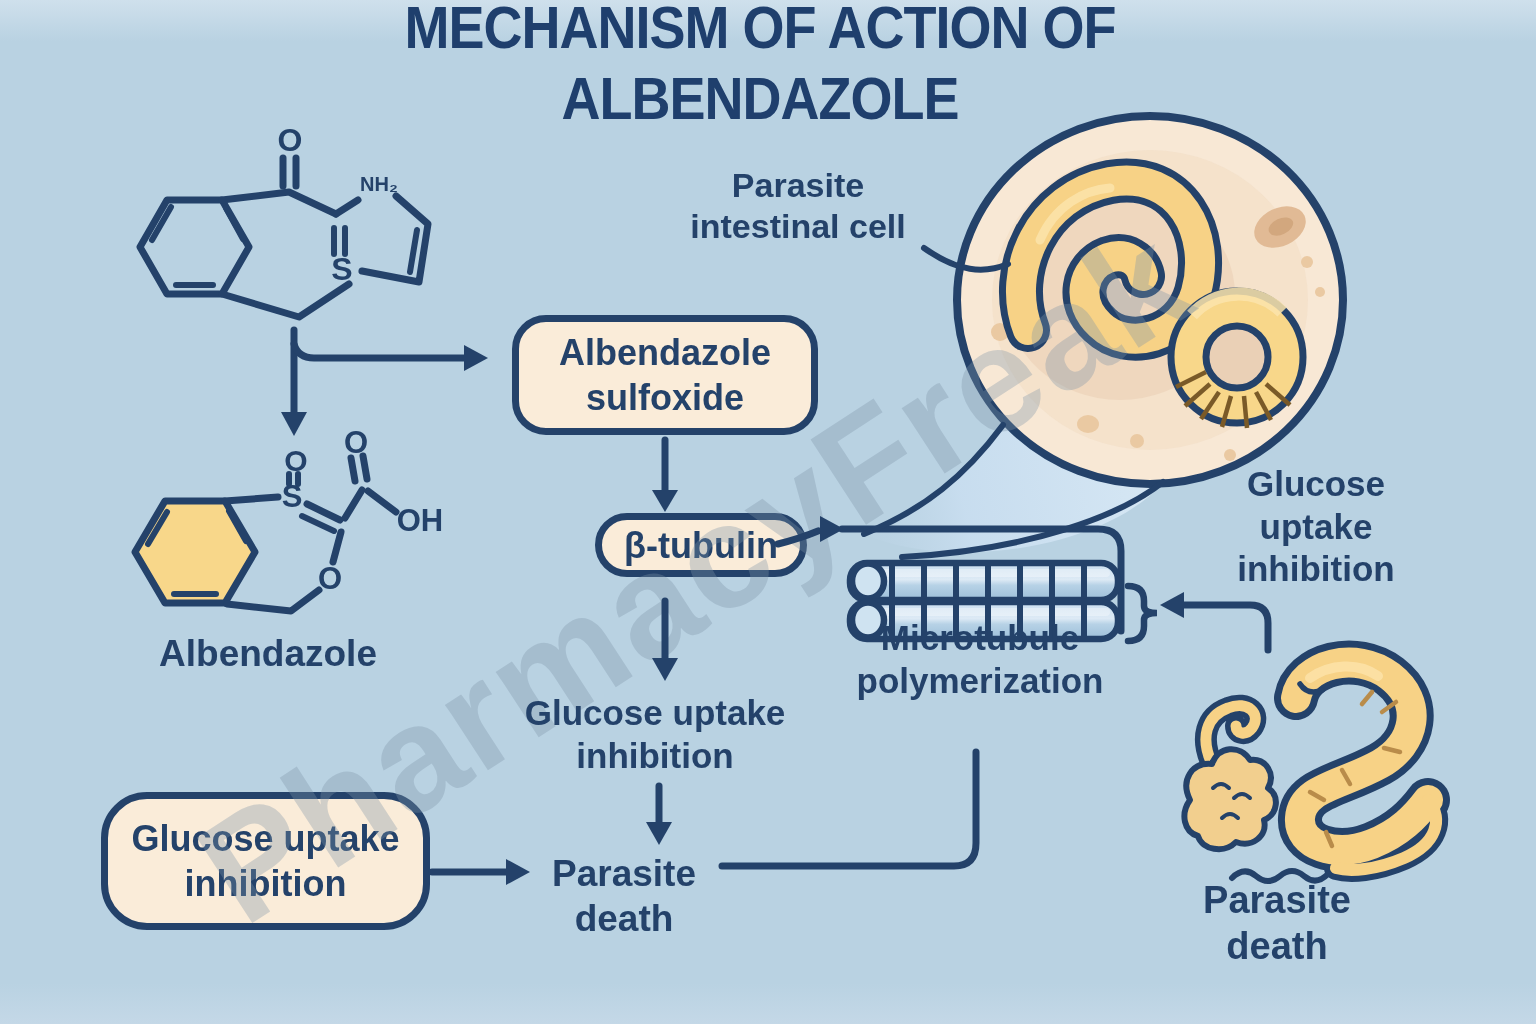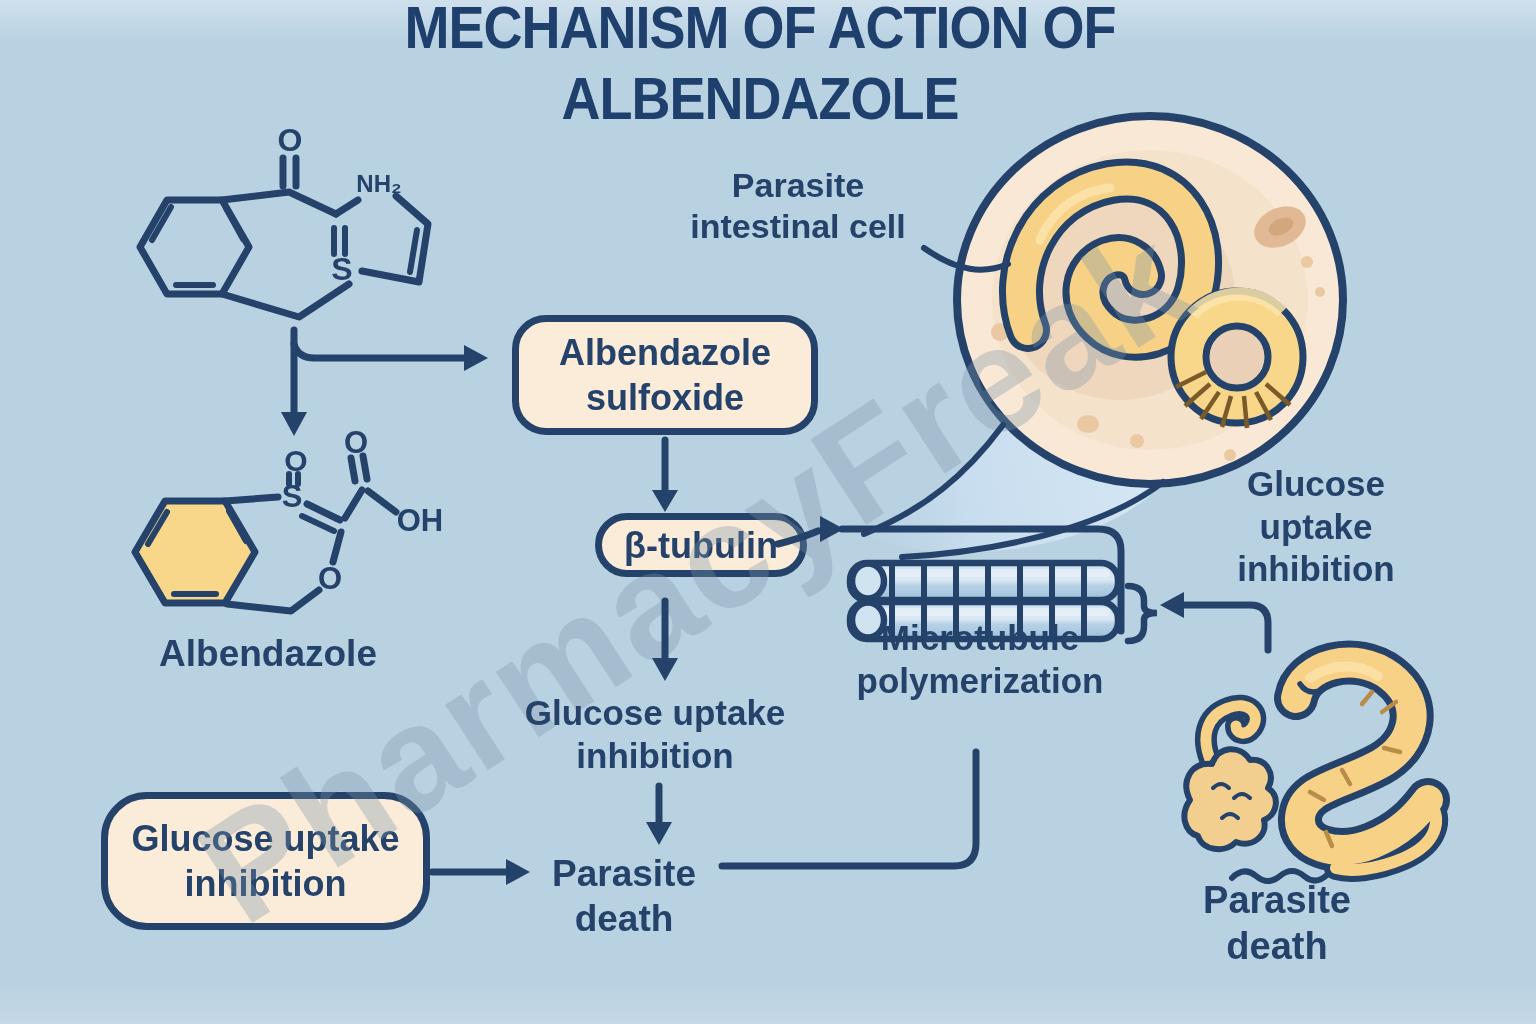--- a/index.html
+++ b/index.html
@@ -298,21 +298,21 @@
 
   <div class="lbl" style="left:1316px;top:527px;font-size:35px;">Glucose uptake
 inhibition</div>
 
   <div class="lbl" style="left:980px;top:660px;font-size:35px;">Microtubule
 polymerization</div>
 
   <div class="lbl" style="left:1277px;top:923px;font-size:38px;">Parasite death</div>
 
   <div class="lbl" style="left:290px;top:141px;font-size:32px;">O</div>
-  <div class="lbl" style="left:379px;top:184px;font-size:24px;">NH₂</div>
+  <div class="lbl" style="left:379px;top:184px;font-size:20px;">NH₂</div>
   <div class="lbl" style="left:342px;top:270px;font-size:32px;">S</div>
 
   <div class="lbl" style="left:296px;top:461px;font-size:30px;">O</div>
   <div class="lbl" style="left:292px;top:497px;font-size:31px;">S</div>
   <div class="lbl" style="left:356px;top:443px;font-size:31px;">O</div>
   <div class="lbl" style="left:420px;top:521px;font-size:31px;text-align:center;">OH</div>
   <div class="lbl" style="left:330px;top:579px;font-size:31px;">O</div>
 
 </div>
 

